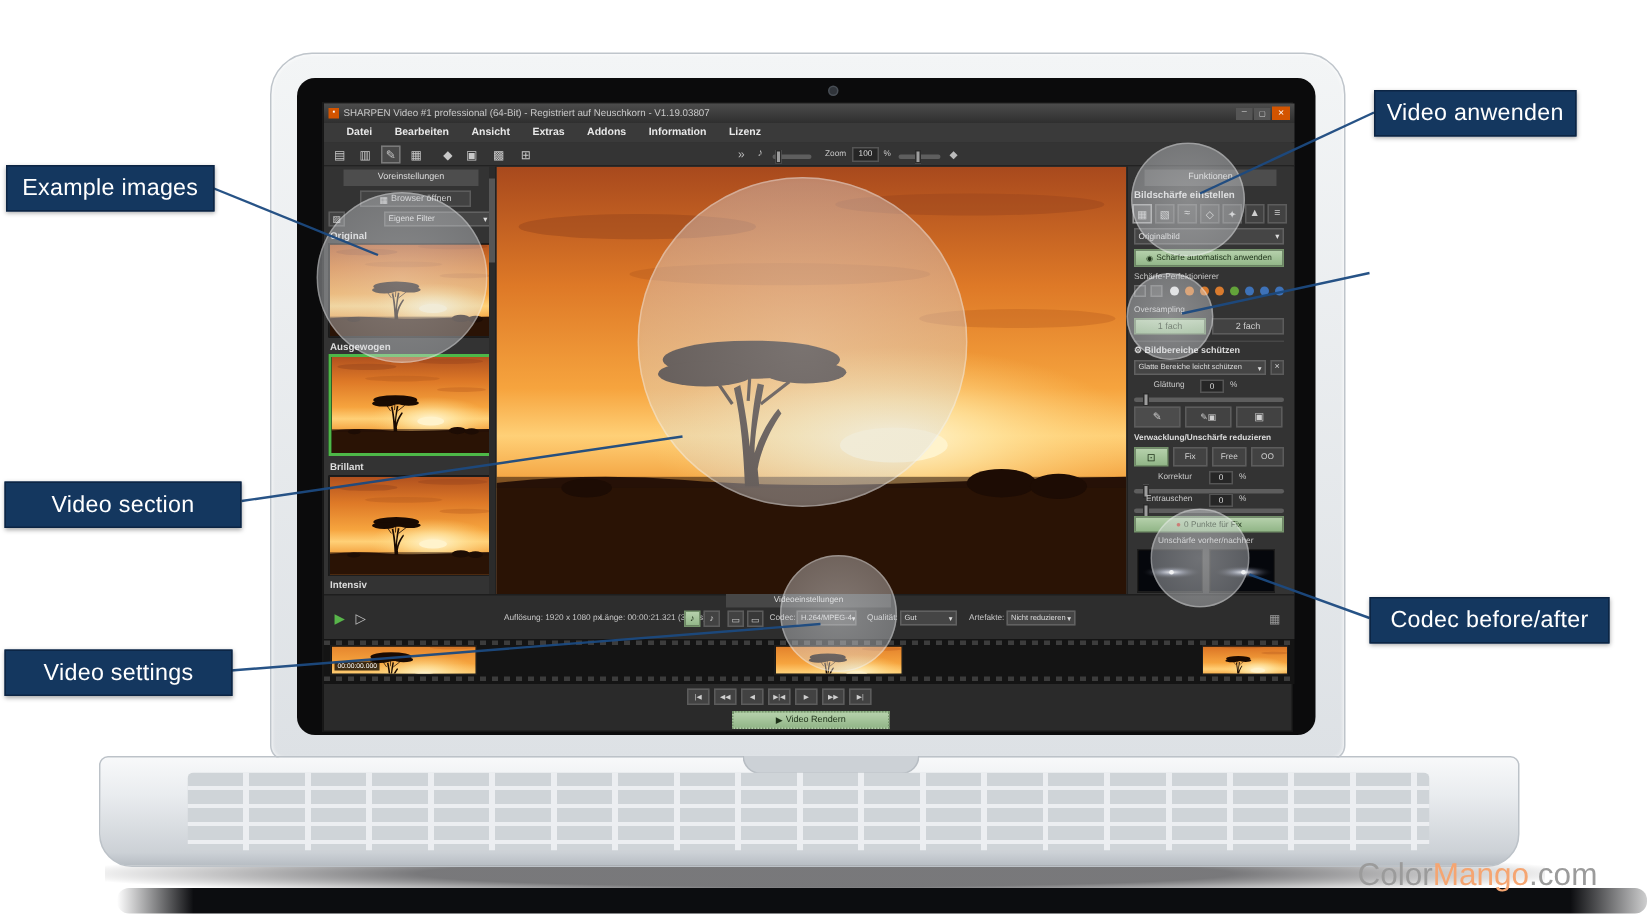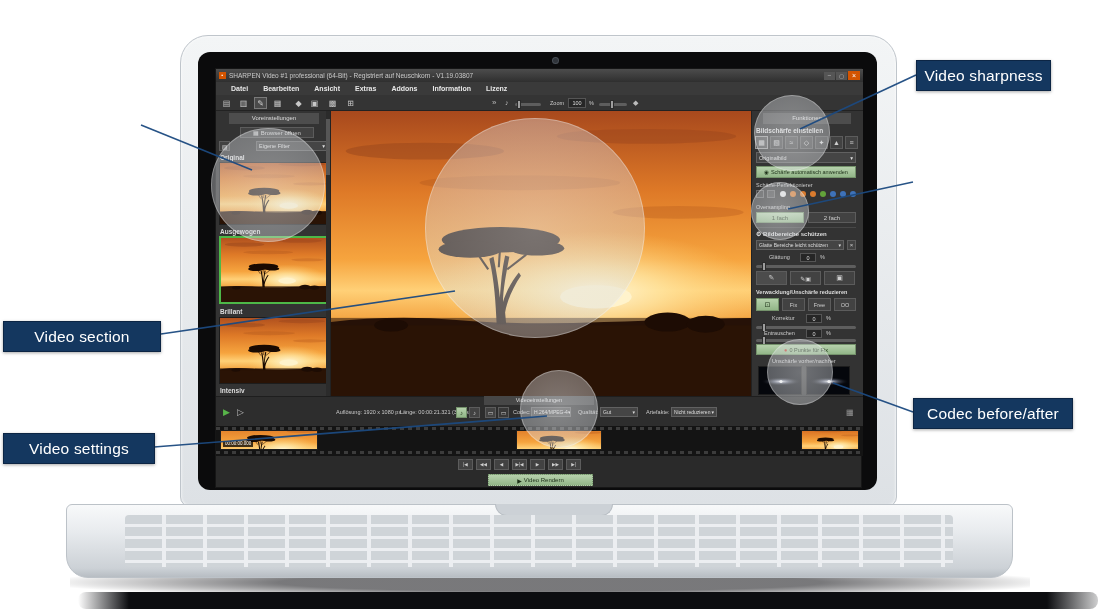--- a/index.html
+++ b/index.html
@@ -428,19 +428,21 @@
     <g stroke="#1c4a80" stroke-width="1.6" opacity="0.95">
       <line x1="141" y1="125" x2="252" y2="170"></line>
       <line x1="916" y1="75" x2="800" y2="129"></line>
       <line x1="913" y1="182" x2="788" y2="209"></line>
       <line x1="161" y1="334" x2="455" y2="291"></line>
       <line x1="154" y1="447" x2="547" y2="416"></line>
       <line x1="913" y1="412" x2="833" y2="383"></line>
     </g>
   </svg>
 
-  <div class="callout" style="left:916px;top:60px;width:133px;">Video sharpness</div>
+  <div class="callout" style="left:4px;top:110px;width:137px;">Example images</div>
+  <div class="callout" style="left:916px;top:60px;width:133px;">Video anwenden</div>
   <div class="callout" style="left:3px;top:433px;width:150px;">Video settings</div>
   <div class="callout" style="left:3px;top:321px;width:156px;">Video section</div>
   <div class="callout" style="left:913px;top:398px;width:158px;">Codec before/after</div>
 
+  <div class="watermark"><span>Color</span><span class="mango">Mango</span><span>.com</span></div>
 
 </div>
 
 </body></html>

